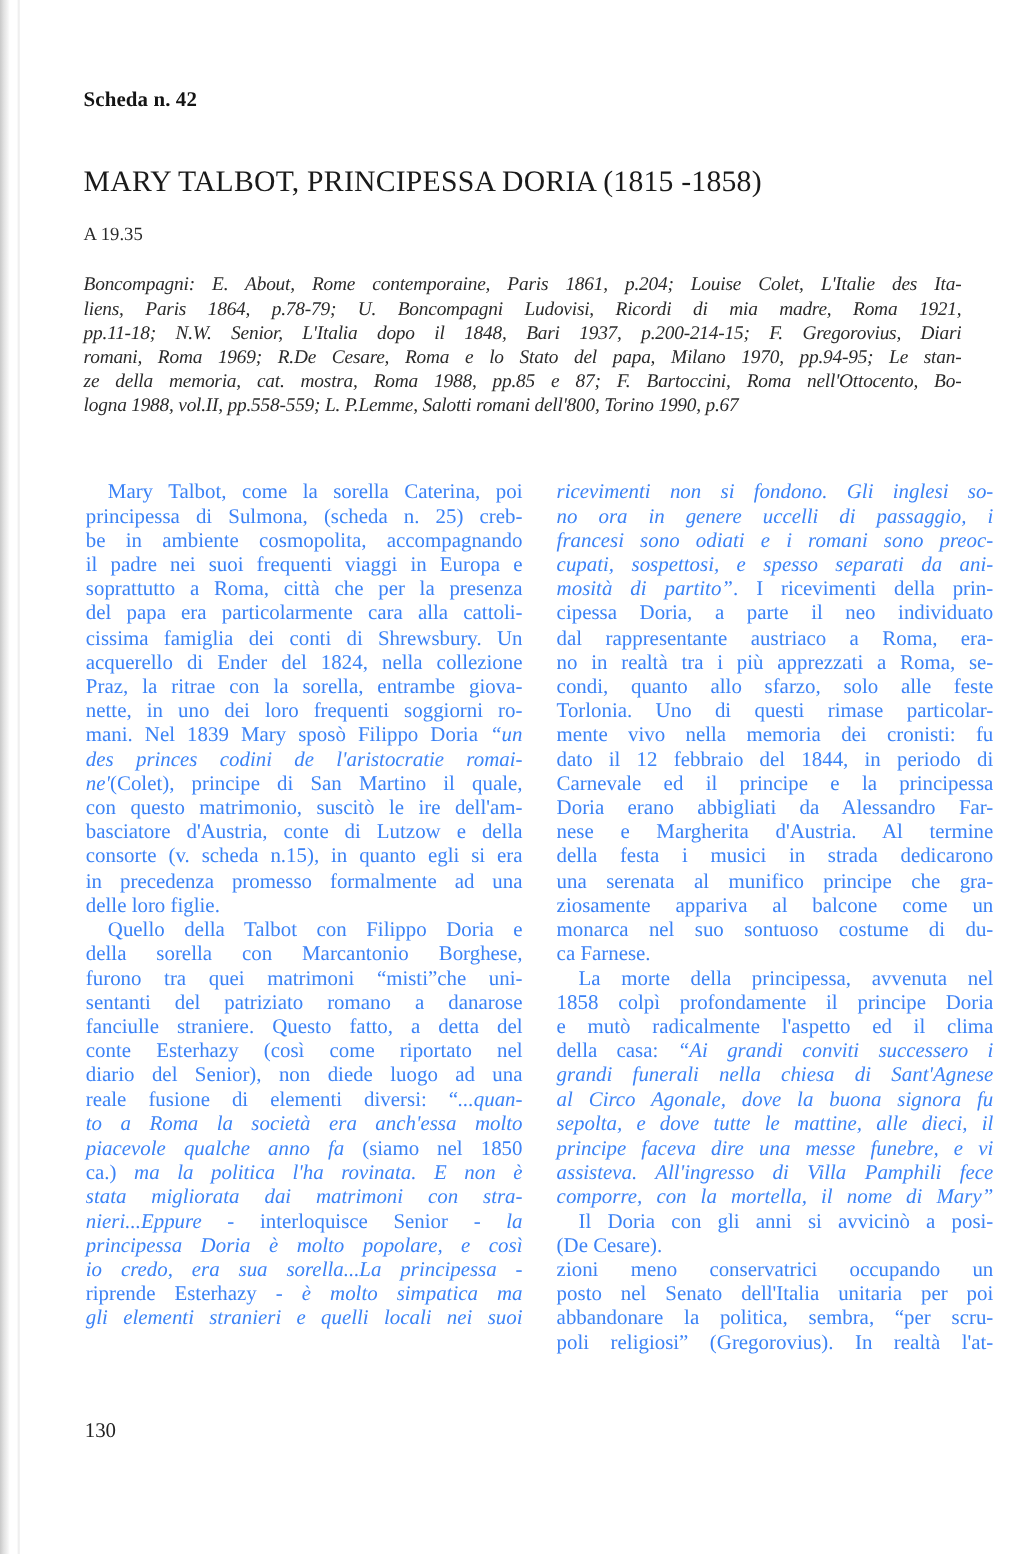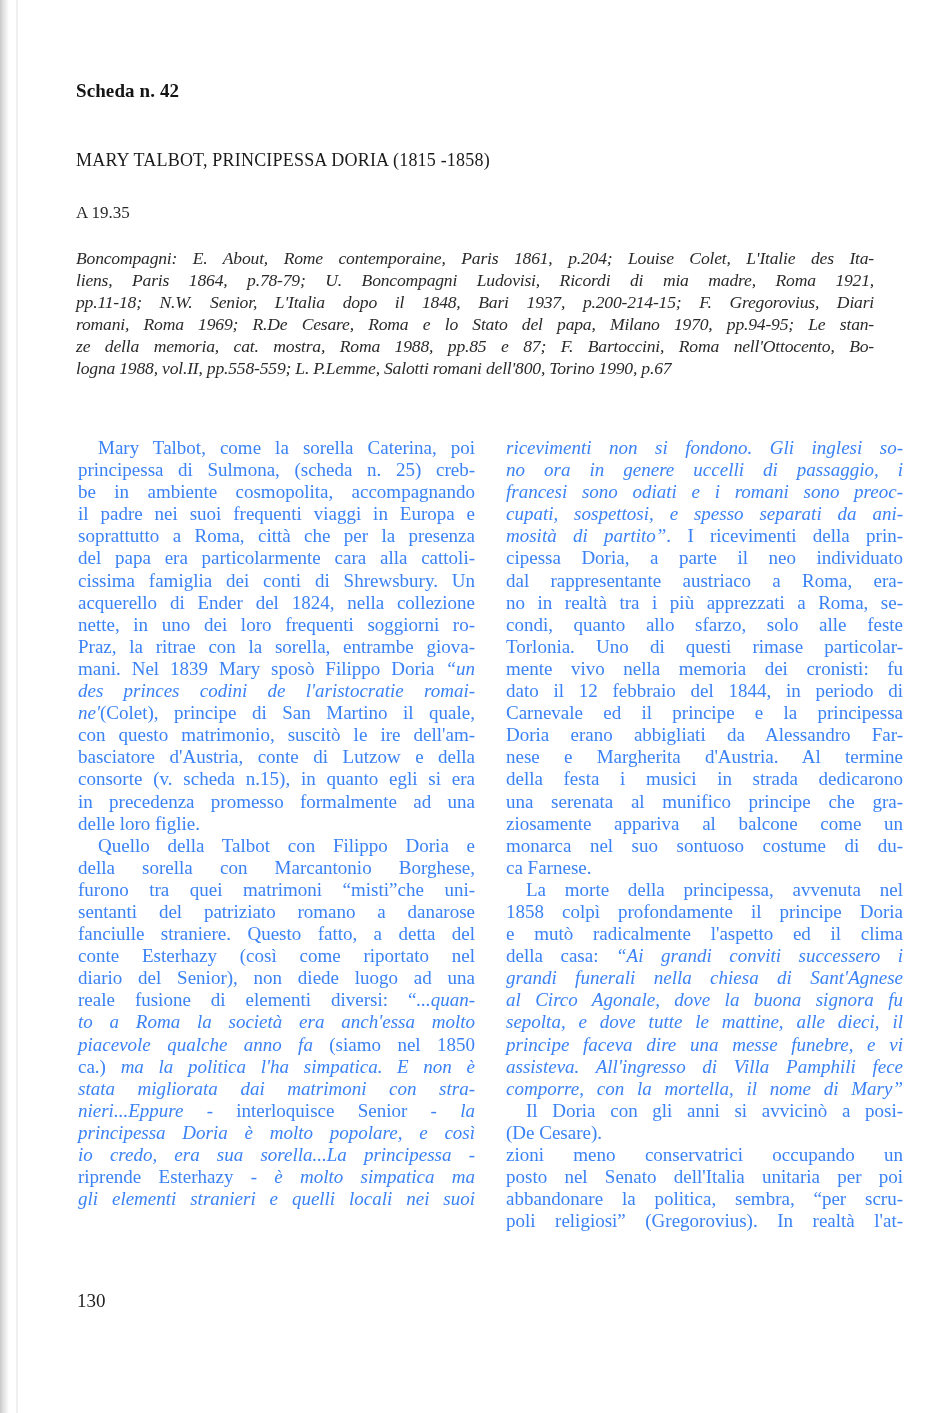--- a/index.html
+++ b/index.html
@@ -13,21 +13,21 @@
   }
   .page-edge-inner {
     position: absolute; left: 16px; top: 0; width: 2px; height: 1413px; background: #efefef;
   }
   .scheda {
     position: absolute; left: 76px; top: 80px;
     font-weight: bold; font-size: 19px; letter-spacing: 0.1px; color: #141414;
   }
   .title {
     position: absolute; left: 76px; top: 150px;
-    font-size: 18px; letter-spacing: 0.2px; color: #1a1a1a; white-space: nowrap;
+    font-size: 27px; letter-spacing: 0.2px; color: #1a1a1a; white-space: nowrap;
   }
   .code {
     position: absolute; left: 76px; top: 203px; font-size: 17px; color: #2a2a2a;
   }
   .biblio {
     position: absolute; left: 76px; top: 247px; width: 798px;
     font-style: italic; font-size: 17.6px; line-height: 22px; color: #2a2a2a;
     font-family: "Liberation Serif", serif; letter-spacing: -0.2px;
   }
   .biblio .ln { display: block; white-space: nowrap; text-align: justify; text-align-last: justify; }
@@ -67,41 +67,41 @@
 
 <div class="col col-left" id="col-left">
     <span class="ln indent"><span>Mary Talbot, come la sorella Caterina, poi</span></span>
     <span class="ln"><span>principessa di Sulmona, (scheda n. 25) creb-</span></span>
     <span class="ln"><span>be in ambiente cosmopolita, accompagnando</span></span>
     <span class="ln"><span>il padre nei suoi frequenti viaggi in Europa e</span></span>
     <span class="ln"><span>soprattutto a Roma, città che per la presenza</span></span>
     <span class="ln"><span>del papa era particolarmente cara alla cattoli-</span></span>
     <span class="ln"><span>cissima famiglia dei conti di Shrewsbury. Un</span></span>
     <span class="ln"><span>acquerello di Ender del 1824, nella collezione</span></span>
+    <span class="ln"><span>Praz, la ritrae con la sorella, entrambe giova-</span></span>
     <span class="ln"><span>nette, in uno dei loro frequenti soggiorni ro-</span></span>
-    <span class="ln"><span>Praz, la ritrae con la sorella, entrambe giova-</span></span>
     <span class="ln"><span>mani. Nel 1839 Mary sposò Filippo Doria </span><span class="it">“un</span></span>
     <span class="ln"><span class="it">des princes codini de l'aristocratie romai-</span></span>
     <span class="ln"><span class="it">ne'</span><span>(Colet), principe di San Martino il quale,</span></span>
     <span class="ln"><span>con questo matrimonio, suscitò le ire dell'am-</span></span>
     <span class="ln"><span>basciatore d'Austria, conte di Lutzow e della</span></span>
     <span class="ln"><span>consorte (v. scheda n.15), in quanto egli si era</span></span>
     <span class="ln"><span>in precedenza promesso formalmente ad una</span></span>
     <span class="ln end"><span>delle loro figlie.</span></span>
     <span class="ln indent"><span>Quello della Talbot con Filippo Doria e</span></span>
     <span class="ln"><span>della sorella con Marcantonio Borghese,</span></span>
     <span class="ln"><span>furono tra quei matrimoni “misti”che uni-</span></span>
     <span class="ln"><span>sentanti del patriziato romano a danarose</span></span>
     <span class="ln"><span>fanciulle straniere. Questo fatto, a detta del</span></span>
     <span class="ln"><span>conte Esterhazy (così come riportato nel</span></span>
     <span class="ln"><span>diario del Senior), non diede luogo ad una</span></span>
     <span class="ln"><span>reale fusione di elementi diversi: “</span><span class="it">...quan-</span></span>
     <span class="ln"><span class="it">to a Roma la società era anch'essa molto</span></span>
     <span class="ln"><span class="it">piacevole qualche anno fa </span><span>(siamo nel 1850</span></span>
-    <span class="ln"><span>ca.) </span><span class="it">ma la politica l'ha simpatica. E non è</span></span>
+    <span class="ln"><span>ca.) </span><span class="it">ma la politica l'ha rovinata. E non è</span></span>
     <span class="ln"><span class="it">stata migliorata dai matrimoni con stra-</span></span>
     <span class="ln"><span class="it">nieri...Eppure </span><span>- interloquisce Senior - </span><span class="it">la</span></span>
     <span class="ln"><span class="it">principessa Doria è molto popolare, e così</span></span>
     <span class="ln"><span class="it">io credo, era sua sorella...La principessa </span><span>-</span></span>
     <span class="ln"><span>riprende Esterhazy - </span><span class="it">è molto simpatica ma</span></span>
     <span class="ln"><span class="it">gli elementi stranieri e quelli locali nei suoi</span></span>
   </div>
 <div class="col col-right" id="col-right">
     <span class="ln"><span class="it">ricevimenti non si fondono. Gli inglesi so-</span></span>
     <span class="ln"><span class="it">no ora in genere uccelli di passaggio, i</span></span>

